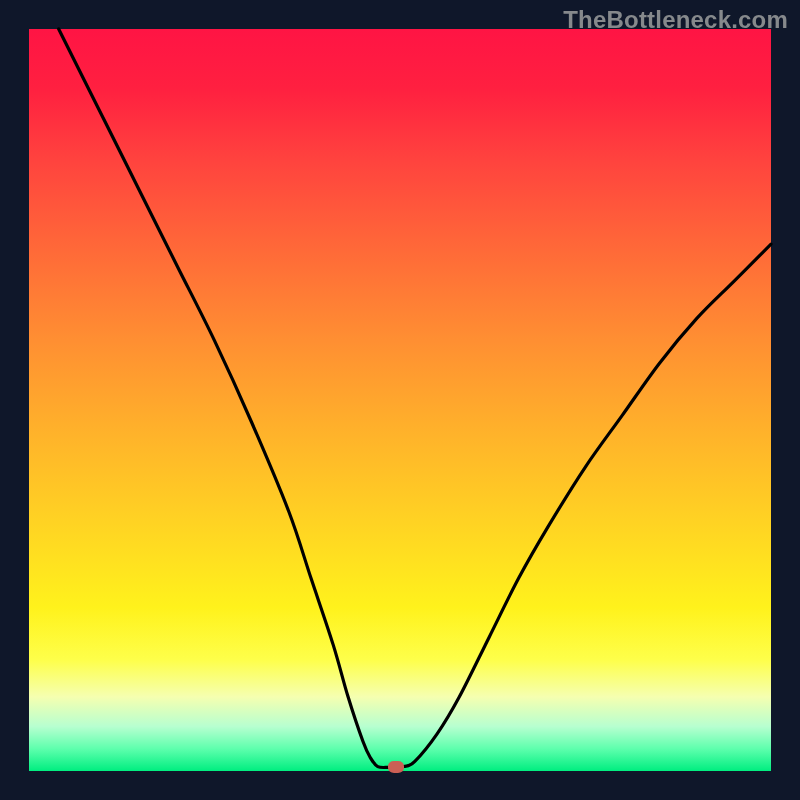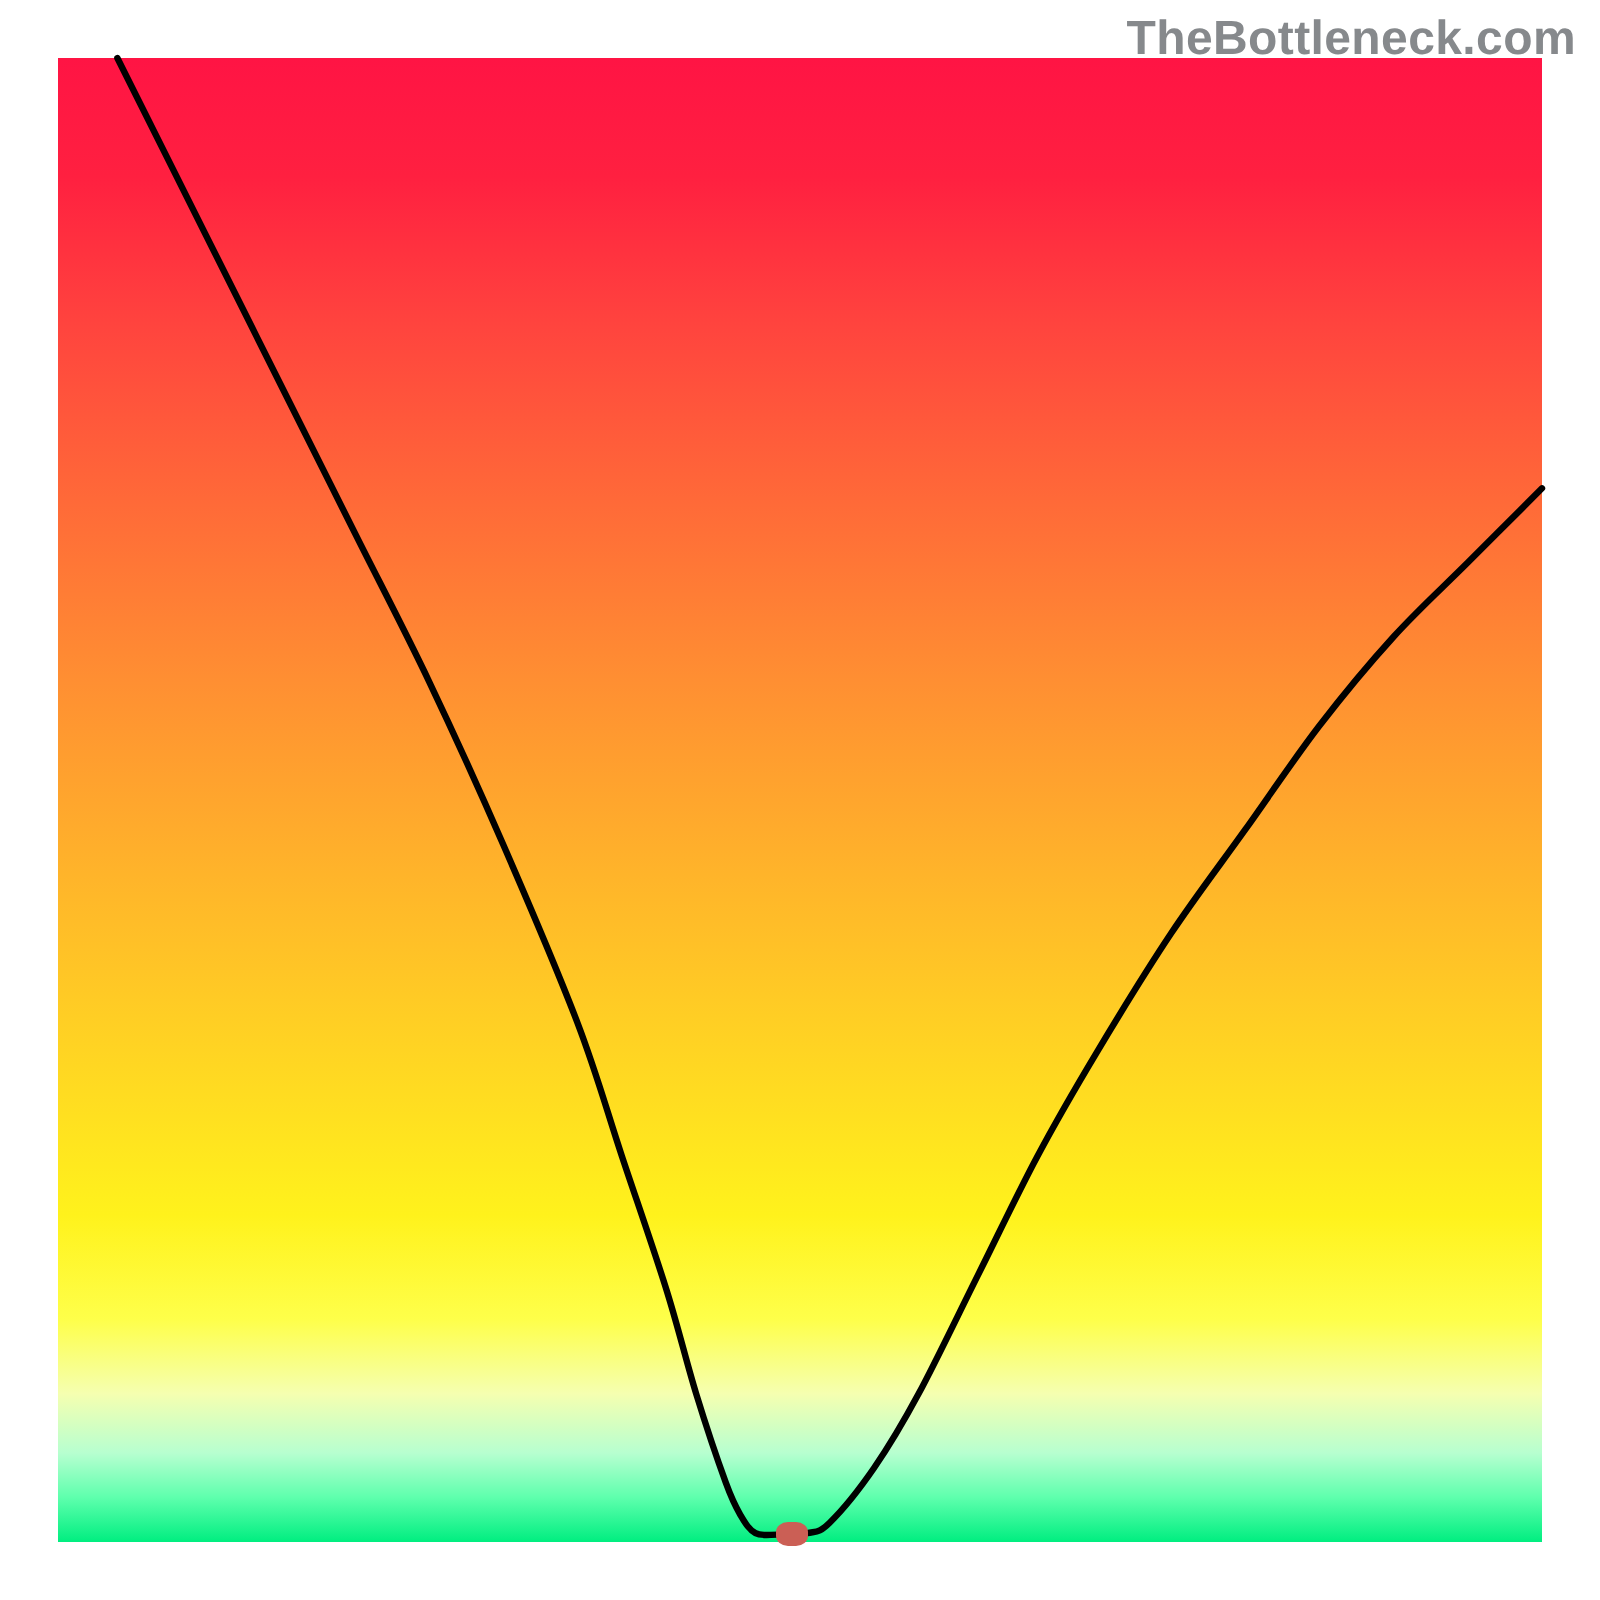--- a/index.html
+++ b/index.html
@@ -7,21 +7,21 @@
     padding: 0;
     width: 800px;
     height: 800px;
     background: #000;
     overflow: hidden;
   }
   .frame {
     position: relative;
     width: 800px;
     height: 800px;
-    background: #ffffff;
+    background: #0f172a;
   }
   .plot-area {
     position: absolute;
     left: 29px;
     top: 29px;
     width: 742px;
     height: 742px;
     background: linear-gradient(to bottom,
       #ff1444 0%,
       #ff2040 8%,

